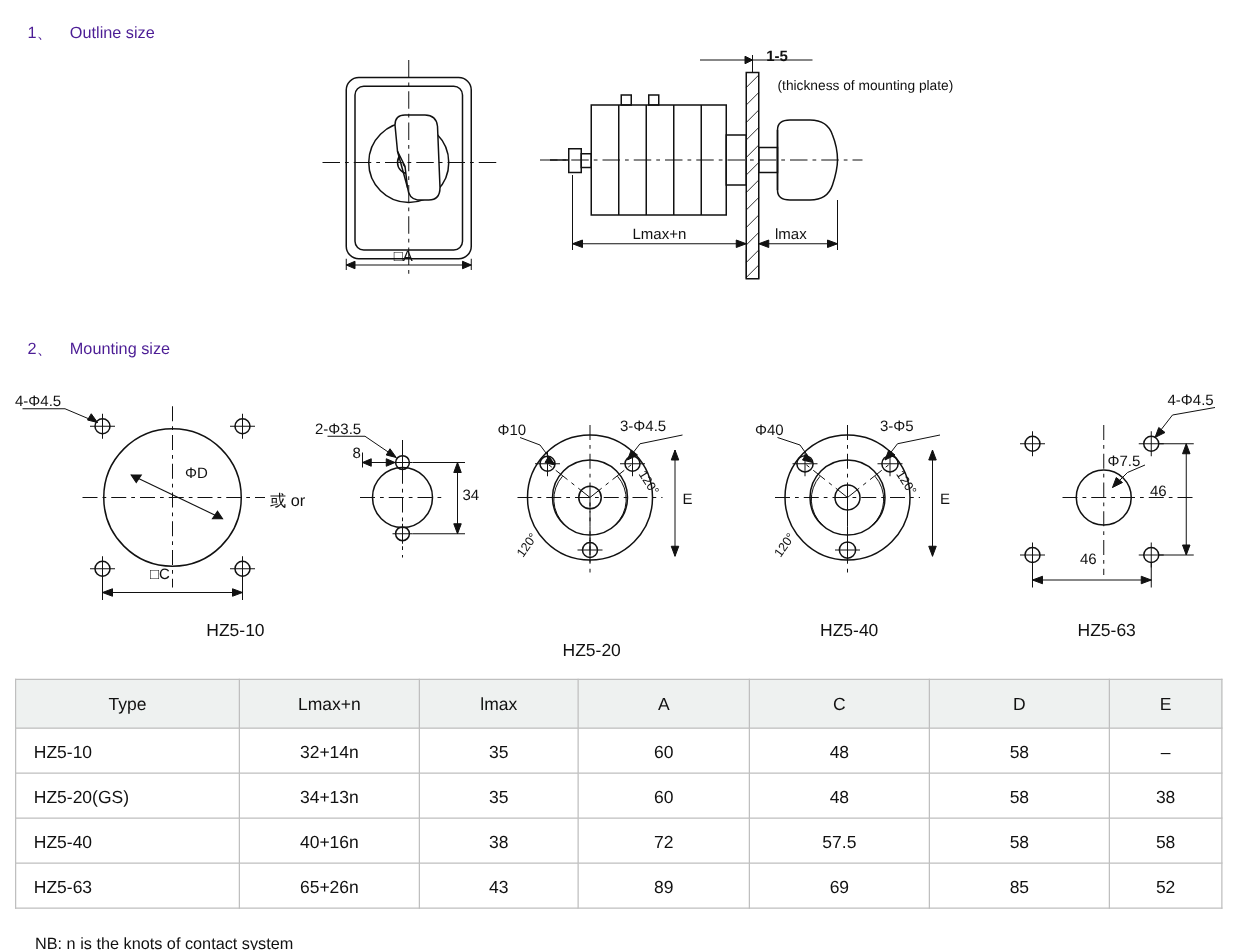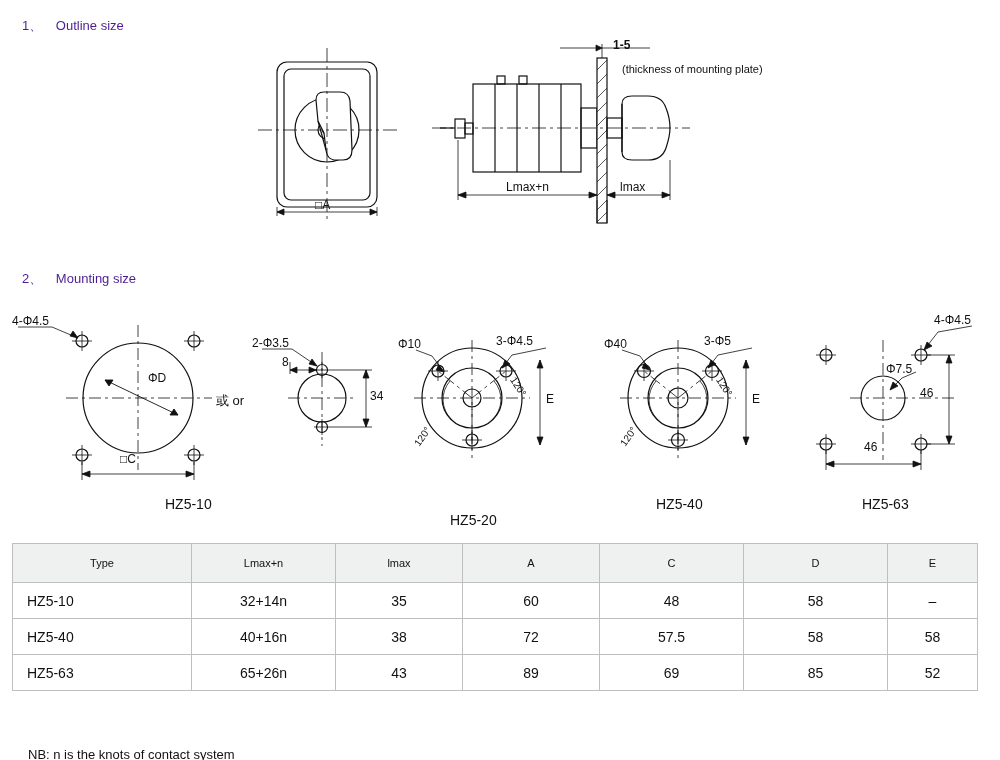--- a/index.html
+++ b/index.html
@@ -61,21 +61,21 @@
   table.spec th, table.spec td {
     border: 1px solid #bfbfbf;
     text-align: center;
     height: 35px;
     padding: 0 4px;
     color: #111;
     font-weight: normal;
   }
   table.spec thead th {
     background: #eef1f0;
-    font-size: 11px;
+    font-size: 14px;
     height: 38px;
   }
   table.spec tbody td:first-child {
     text-align: left;
     padding-left: 14px;
   }
   table.spec thead th:first-child { text-align: center; }
   .note {
     position: absolute;
     left: 28px;
@@ -461,20 +461,29 @@
       <tr>
         <td>HZ5-10</td>
         <td>32+14n</td>
         <td>35</td>
         <td>60</td>
         <td>48</td>
         <td>58</td>
         <td>–</td>
       </tr>
       <tr>
+        <td>HZ5-20(GS)</td>
+        <td>34+13n</td>
+        <td>35</td>
+        <td>60</td>
+        <td>48</td>
+        <td>58</td>
+        <td>38</td>
+      </tr>
+      <tr>
         <td>HZ5-40</td>
         <td>40+16n</td>
         <td>38</td>
         <td>72</td>
         <td>57.5</td>
         <td>58</td>
         <td>58</td>
       </tr>
       <tr>
         <td>HZ5-63</td>

